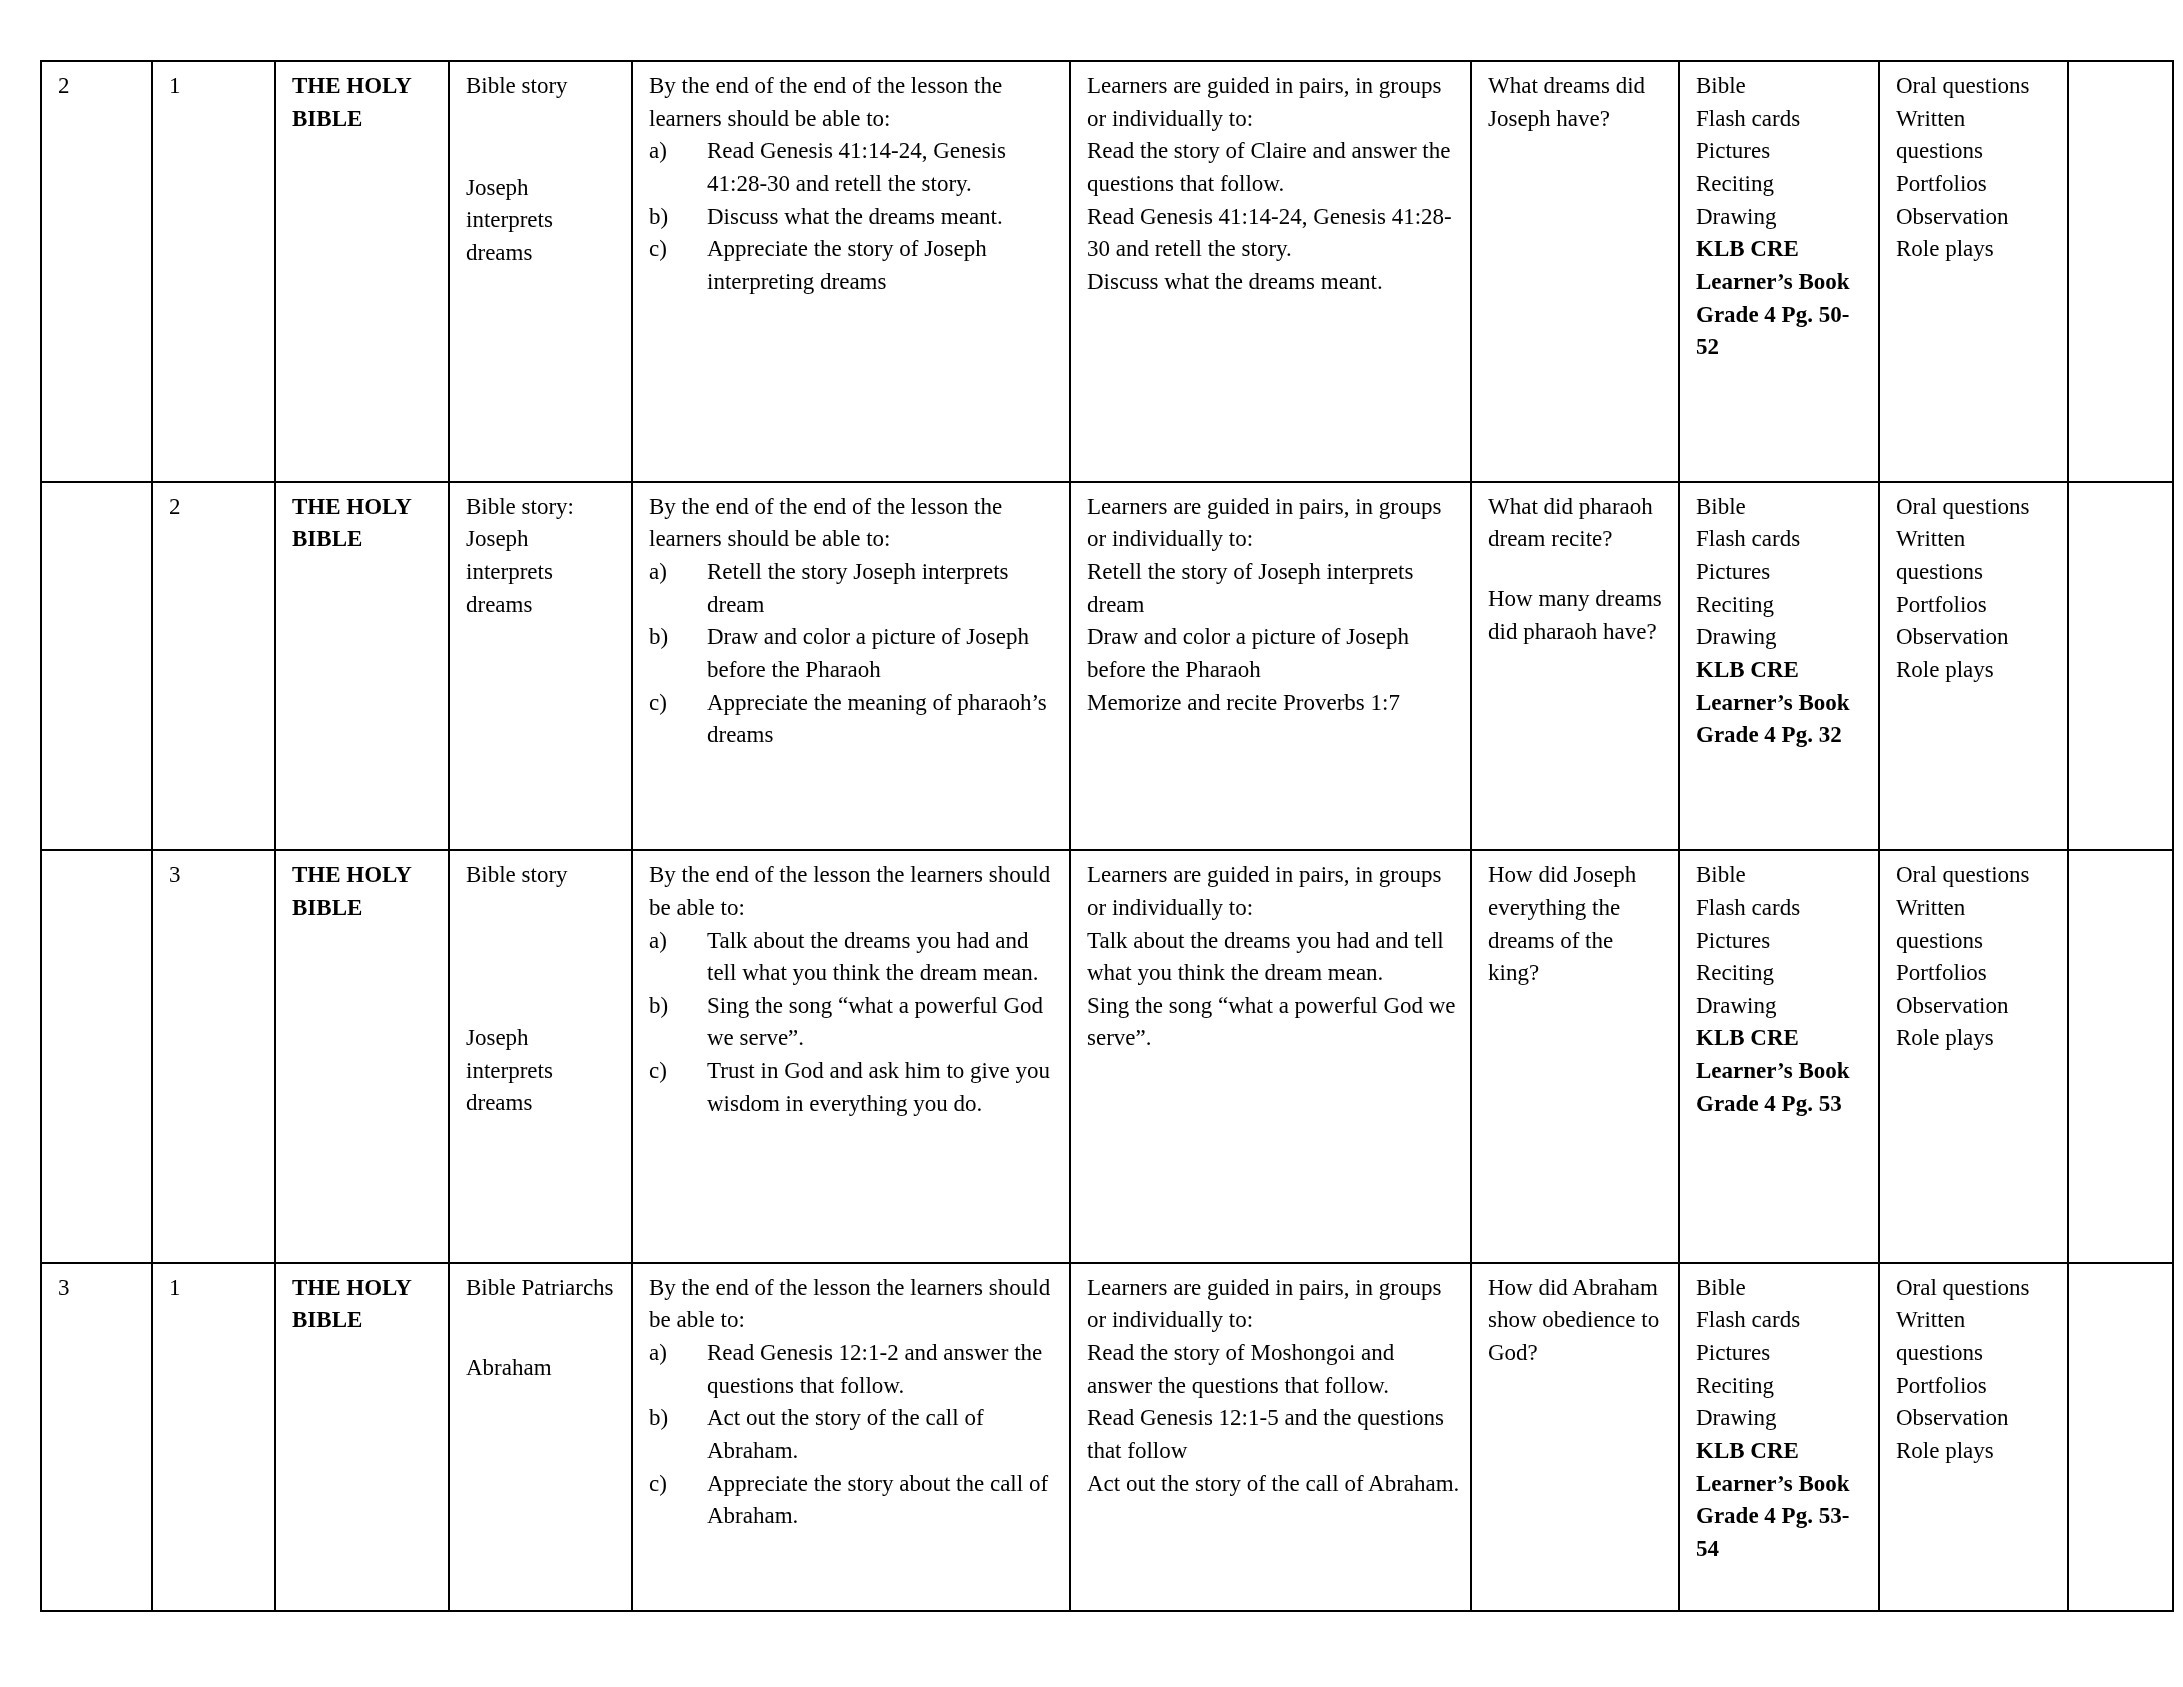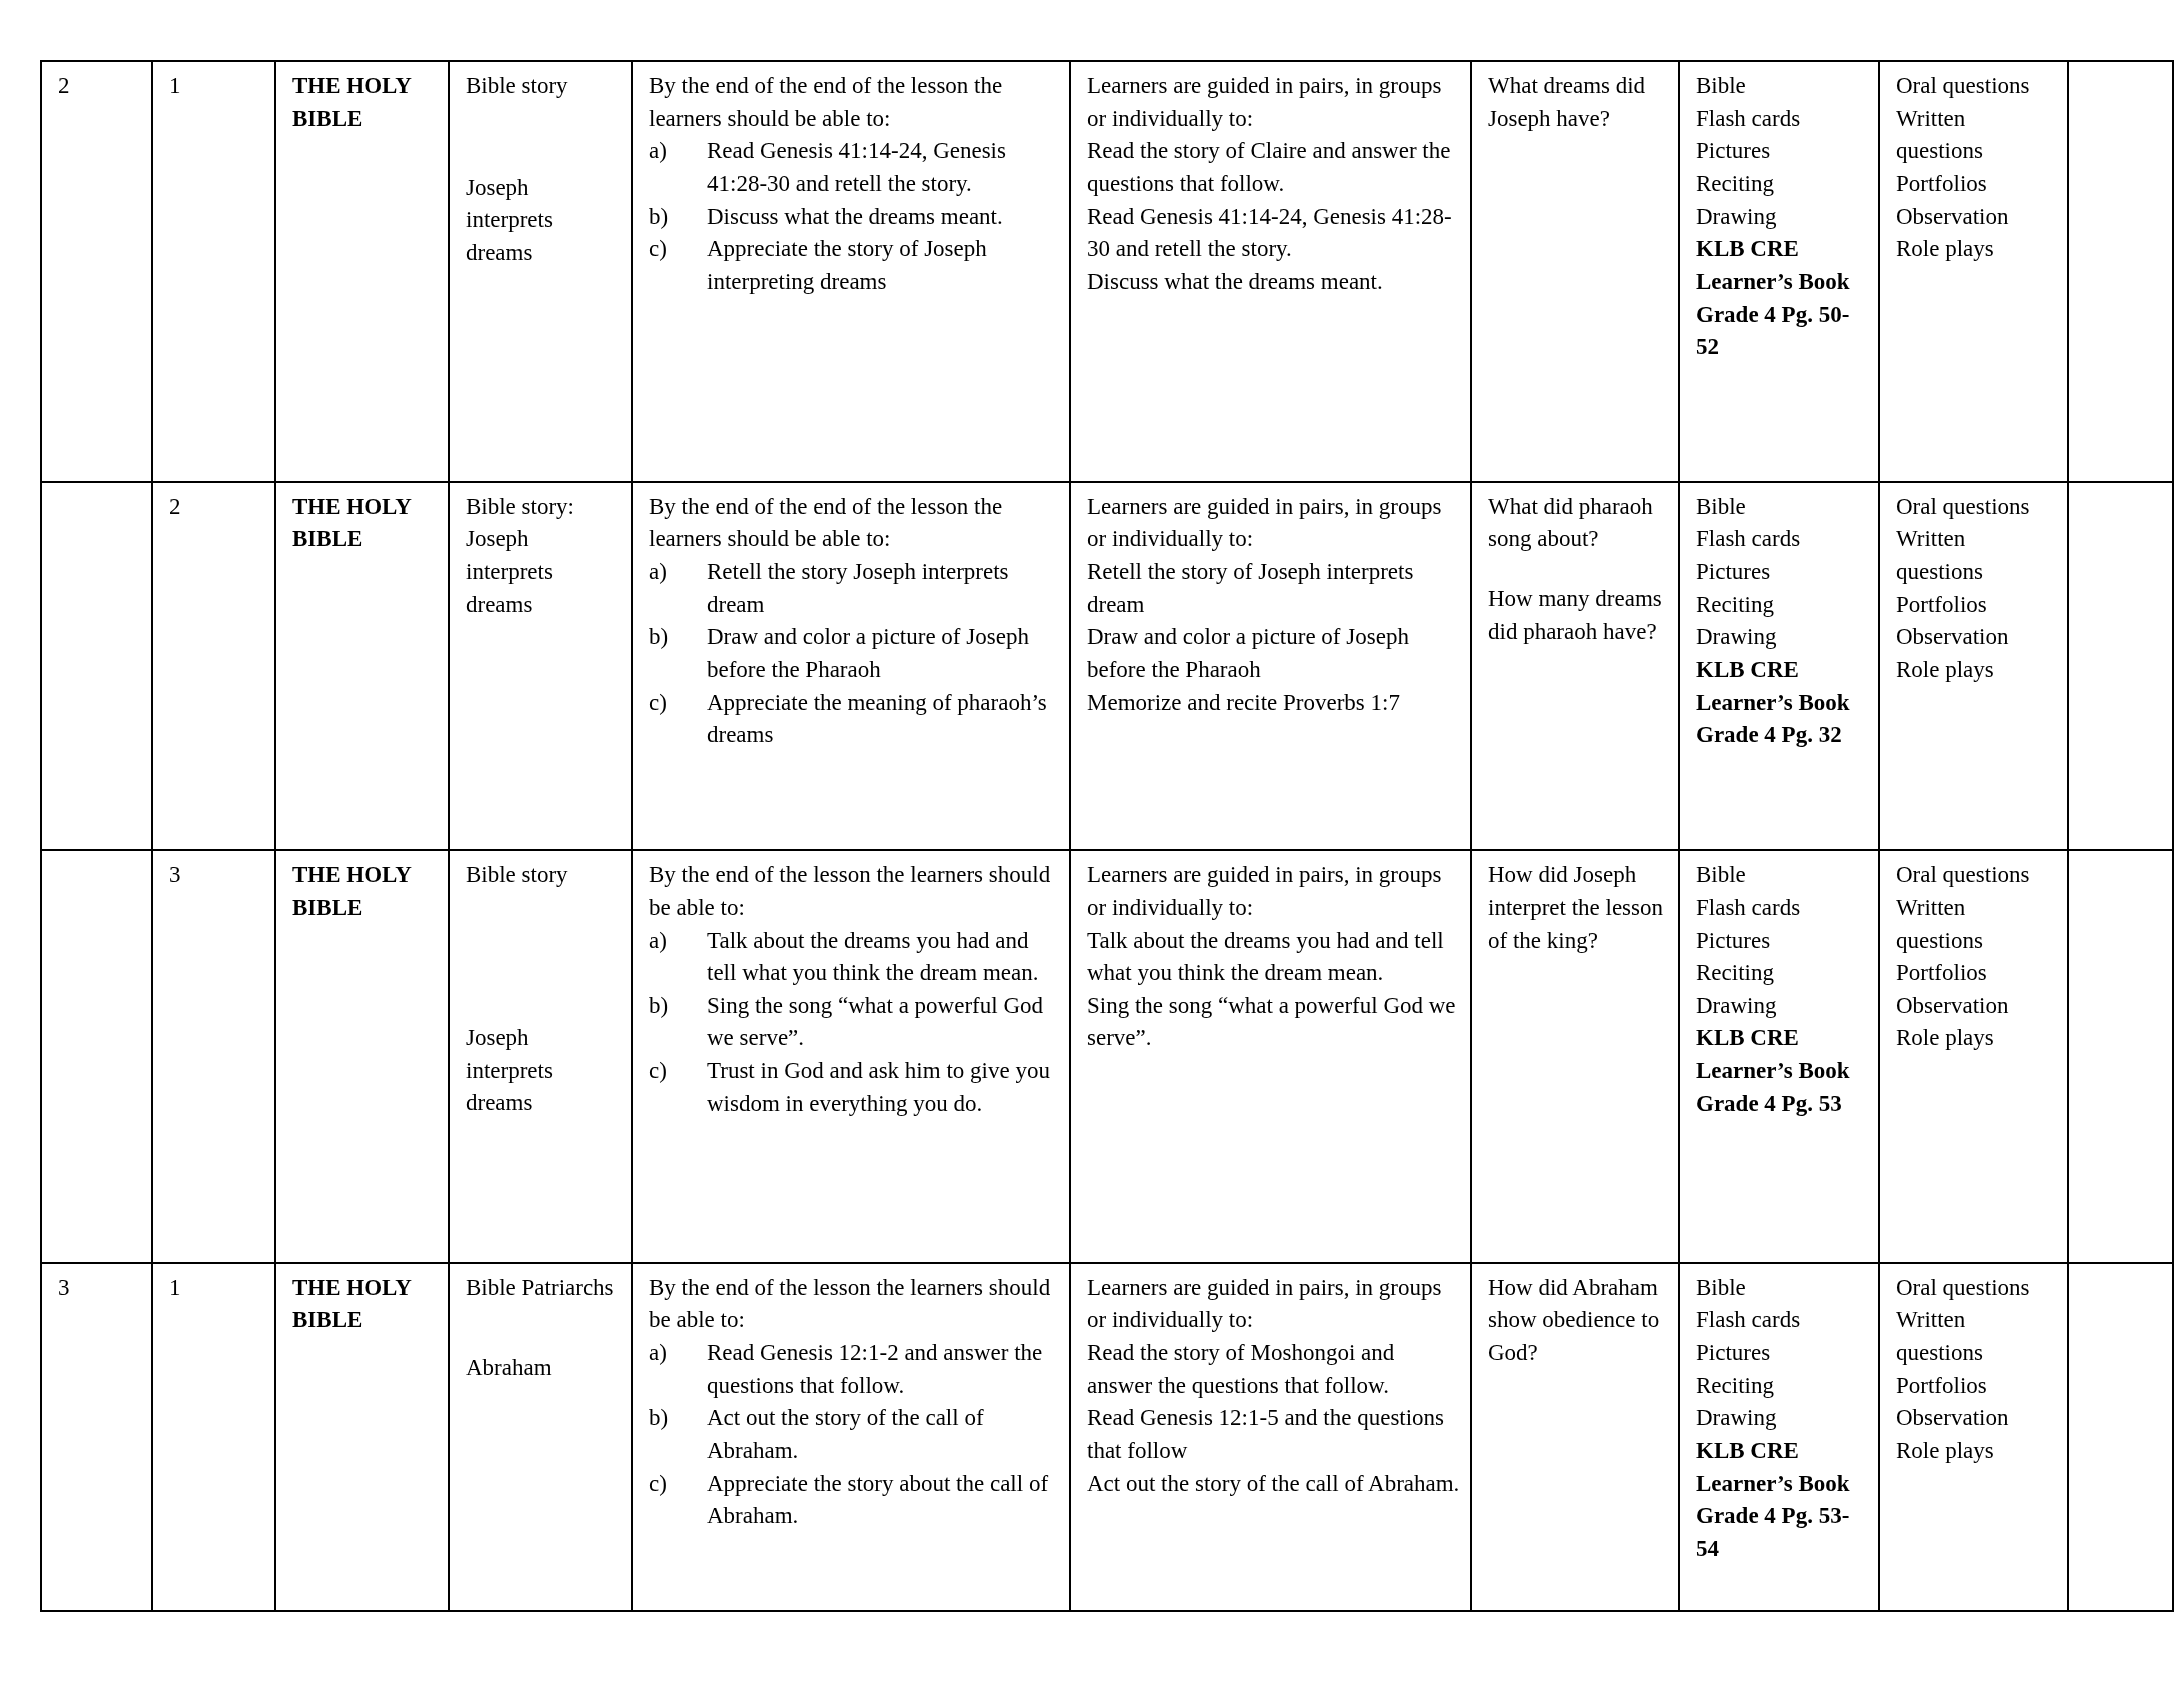--- a/index.html
+++ b/index.html
@@ -144,21 +144,21 @@
               <span class="ot">Appreciate the meaning of pharaoh’s dreams</span>
             </div>
       </td>
       <td>
         <div>Learners are guided in pairs, in groups or individually to:</div>
         <div>Retell the story of Joseph interprets dream</div>
         <div>Draw and color a picture of Joseph before the Pharaoh</div>
         <div>Memorize and recite Proverbs 1:7</div>
       </td>
       <td>
-        <div>What did pharaoh song about?</div>
+        <div>What did pharaoh dream recite?</div>
         <div class="q-gap">How many dreams did pharaoh have?</div>
       </td>
       <td>
         <div>Bible</div>
         <div>Flash cards</div>
         <div>Pictures</div>
         <div>Reciting</div>
         <div>Drawing</div>
         <div class="bold">KLB CRE Learner’s Book Grade 4 Pg. 32</div>
       </td>
@@ -202,21 +202,21 @@
               <span class="ol">c)</span>
               <span class="ot">Trust in God and ask him to give you wisdom in everything you do.</span>
             </div>
       </td>
       <td>
         <div>Learners are guided in pairs, in groups or individually to:</div>
         <div>Talk about the dreams you had and tell what you think the dream mean.</div>
         <div>Sing the song “what a powerful God we serve”.</div>
       </td>
       <td>
-        <div>How did Joseph interpret the lesson of the king?</div>
+        <div>How did Joseph everything the dreams of the king?</div>
       </td>
       <td>
         <div>Bible</div>
         <div>Flash cards</div>
         <div>Pictures</div>
         <div>Reciting</div>
         <div>Drawing</div>
         <div class="bold">KLB CRE Learner’s Book Grade 4 Pg. 53</div>
       </td>
       <td>

